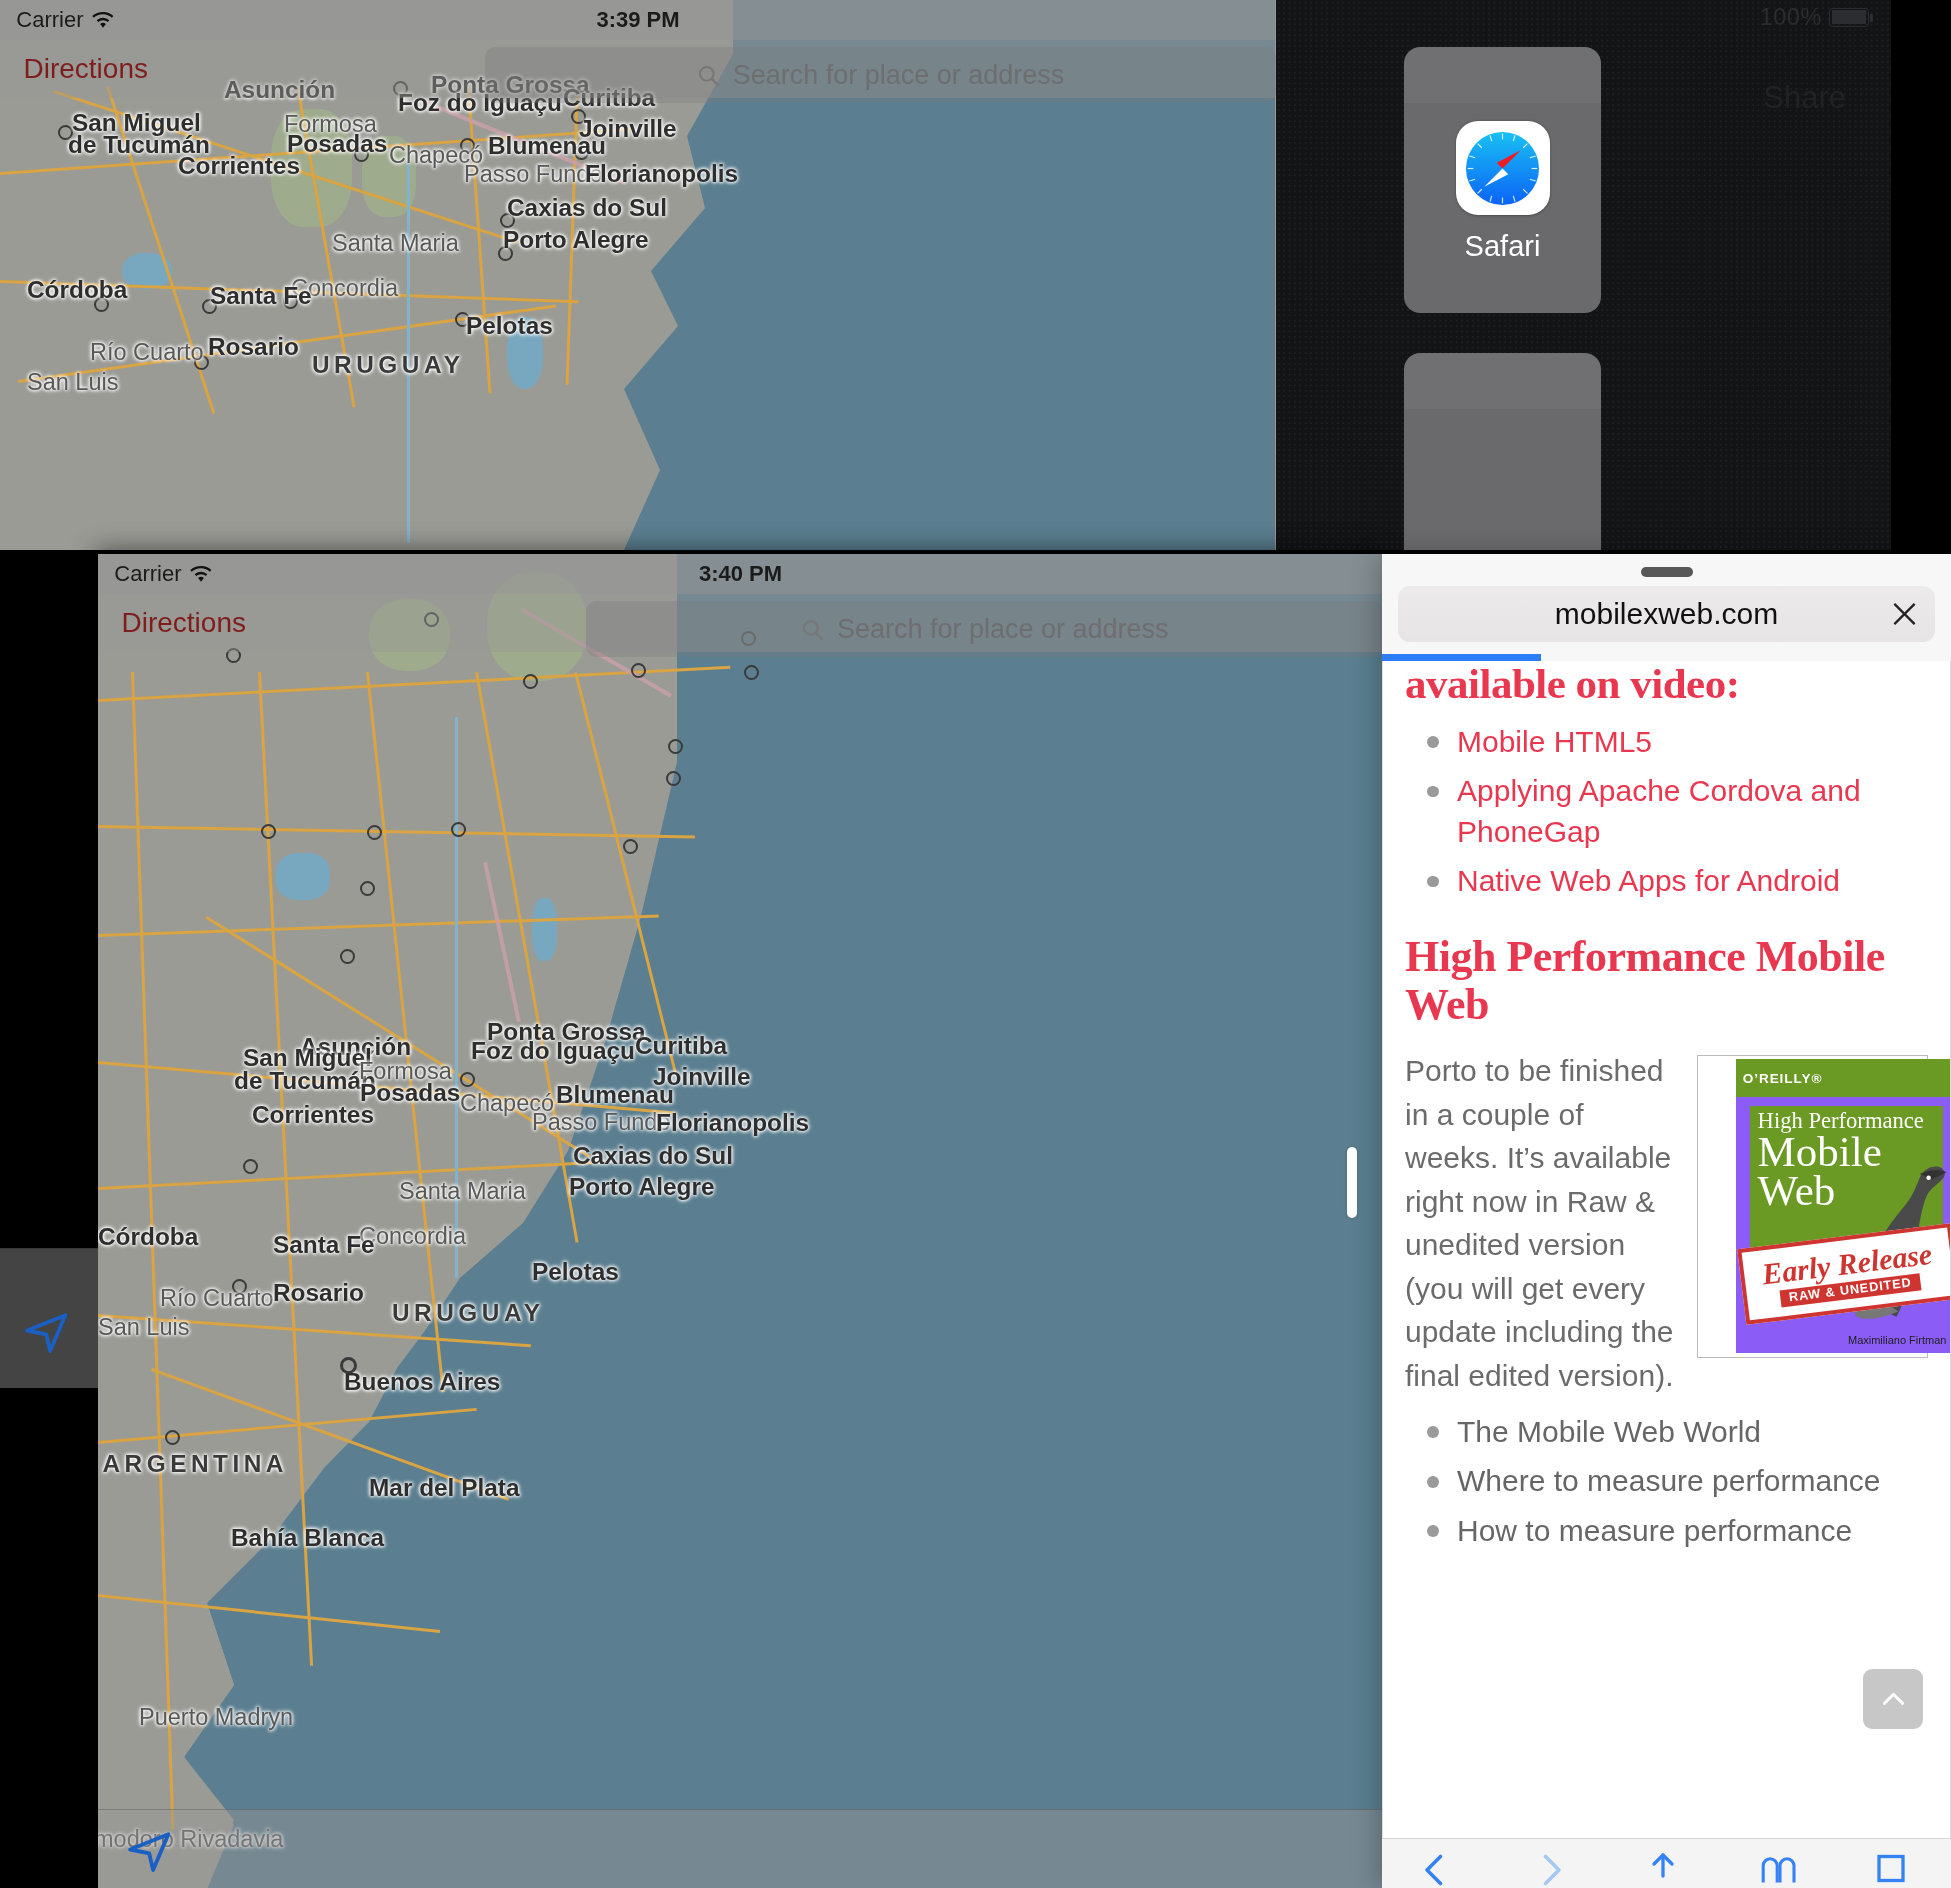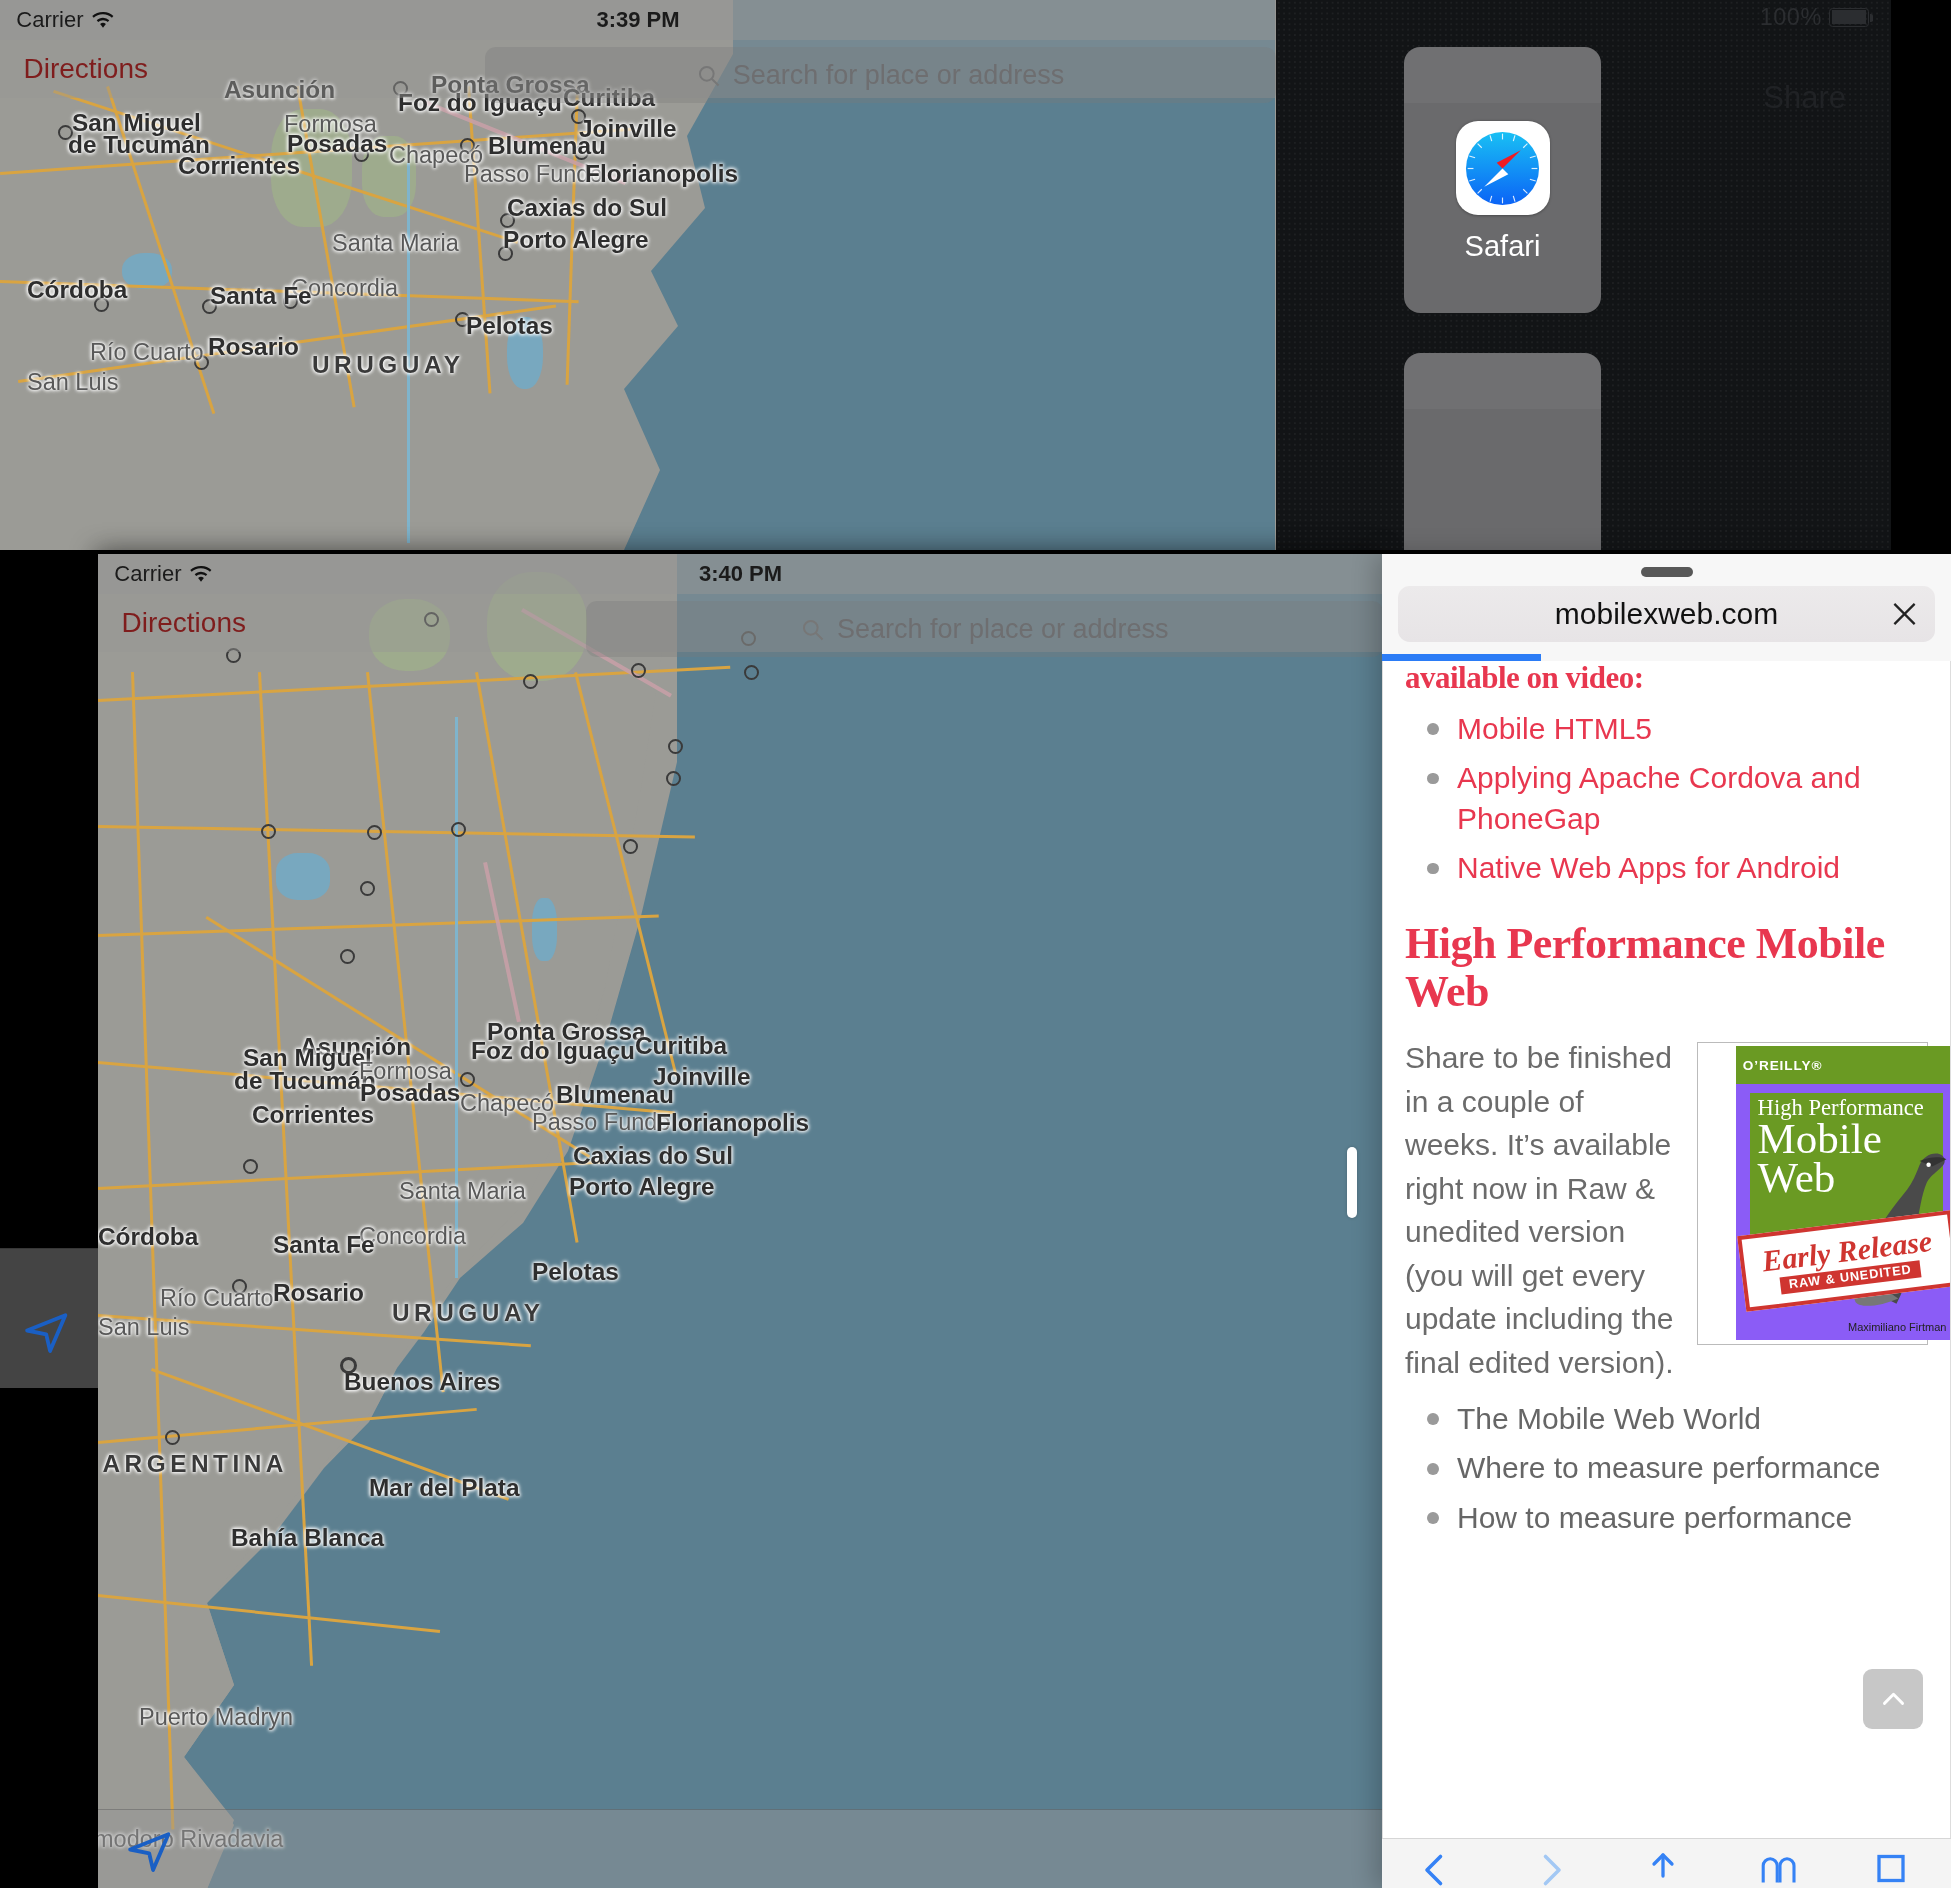--- a/index.html
+++ b/index.html
@@ -140,21 +140,21 @@
              width:27px;height:27px; }
   .so-progress{ height:6.3px; background:transparent; position:relative; }
   .so-progress i{ position:absolute; left:0;top:0;bottom:0; background:#2b7cf6; display:block;}
 
   .so-body{
     flex:1 1 auto; position:relative; overflow:hidden;
     background:#fff; border-left:0.9px solid #ddd; border-right:0.9px solid #ddd;
     padding:0 22px;
   }
   .so-h1{ font-family:"Liberation Serif", serif; font-weight:700; color:#e8374f;
-          font-size:31px; line-height:1.08; letter-spacing:-0.5px; }
+          font-size:43px; line-height:1.08; letter-spacing:-0.5px; }
   .so-h2{ font-family:"Liberation Serif", serif; font-weight:700; color:#e8374f;
           font-size:44px; line-height:1.1; margin:31px 0 20px; letter-spacing:-0.5px;}
   .so-ul{ list-style:none; margin:14.5px 0 0 0; padding:0; }
   .so-ul li{ position:relative; padding-left:52px; margin-bottom:9px;
              font-size:30px; line-height:1.35; }
   .so-ul li:before{ content:""; position:absolute; left:22px; top:14.5px;
              width:11.8px;height:11.8px;border-radius:50%;background:#9a9a9a; }
   .so-ul.links li{ color:#e8374f; }
   .so-ul.plain li{ color:#666; }
   .so-para{ font-size:30px; line-height:1.45; color:#6b6b6b; }
@@ -514,21 +514,21 @@
           <div class="bc-sub">BEST PRACTICES FOR OPTIMIZING MOBILE WEB APPS</div>
           <div class="bc-stamp">
             <div class="bc-st1">Early Release</div>
             <div class="bc-st2">RAW &amp; UNEDITED</div>
           </div>
           <div class="bc-author">Maximiliano Firtman</div>
         </div>
       </div>
 
       <div class="so-para">
-        <span>Share to be</span>
+        <span>Porto to be</span>
         <span>finished in a couple of weeks. It’s available right now in Raw &amp; unedited version (you will get every update including the final edited version).</span>
       </div>
 
       <ul class="so-ul plain">
         <li>The Mobile Web World</li>
         <li>Where to measure performance</li>
         <li>How to measure performance</li>
       </ul>
 
       <div class="totop">

